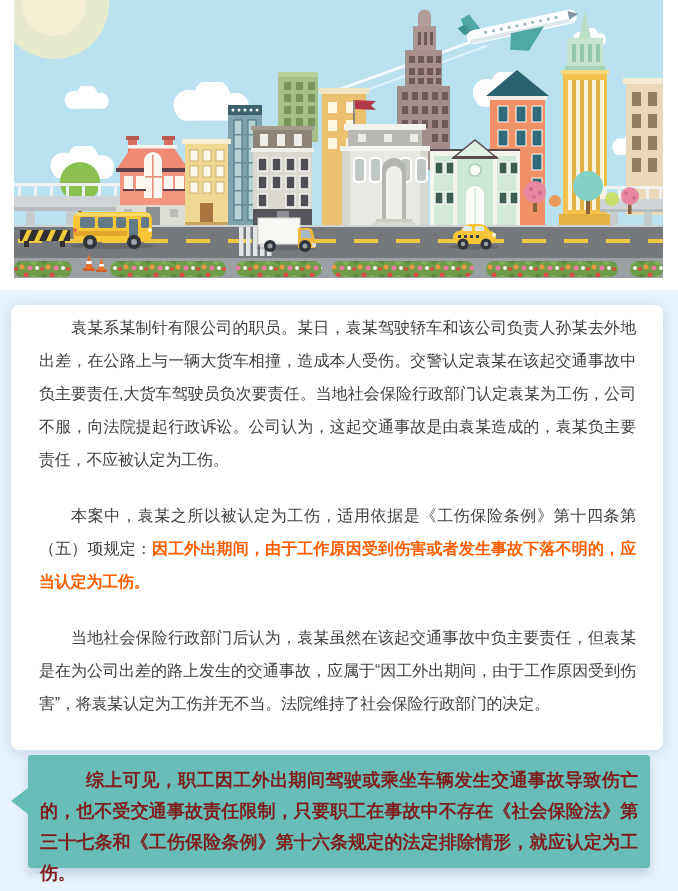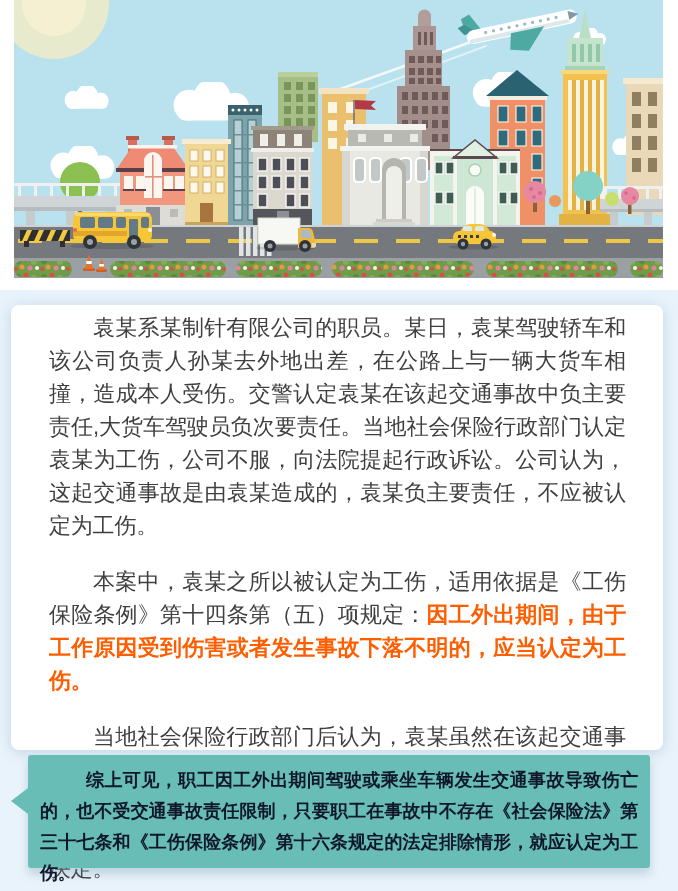--- a/index.html
+++ b/index.html
@@ -9,36 +9,36 @@
   }
   .blue-band{position:absolute;top:290px;left:0;width:678px;height:601px;background:#e9f3fb;}
   .hero{position:absolute;top:0;left:14px;width:649px;height:278px;}
   .hero svg{display:block;}
   .card{
     position:absolute;top:305px;left:11px;width:652px;height:445px;background:#fff;
     border-radius:8px;box-shadow:0 2px 14px rgba(130,165,200,.38);
     padding:6px 27px 0 28px;box-sizing:border-box;
   }
   .card p{
-    margin:0 10px 23px;font-size:22px;line-height:33px;color:#3f3f3f;
+    margin:0 0 23px;font-size:16px;line-height:33px;color:#3f3f3f;
     text-indent:2em;text-align:justify;letter-spacing:-0.2px;
   }
   .highlight{color:#ff5e00;font-weight:bold;}
   .callout{
     position:absolute;top:755px;left:28px;width:622px;height:113px;background:#68bdb6;
     border-radius:3px;box-shadow:0 6px 10px rgba(110,150,170,.35);
     padding:10px 12px 0 12px;box-sizing:border-box;
   }
   .callout::before{
     content:"";position:absolute;left:-17px;top:33px;width:0;height:0;
     border-top:13px solid transparent;border-bottom:13px solid transparent;
     border-right:17px solid #68bdb6;
   }
   .callout p{
-    margin:0;color:#0f172a;font-weight:bold;font-size:18px;line-height:31px;
+    margin:0;color:#7f1d1d;font-weight:bold;font-size:18px;line-height:31px;
     text-indent:46px;text-align:justify;letter-spacing:-0.2px;
   }
 </style>
 </head>
 <body>
 
 <div class="blue-band"></div>
 
 <div class="hero">
 <svg viewBox="0 0 649 278" width="649" height="278" xmlns="http://www.w3.org/2000/svg">

